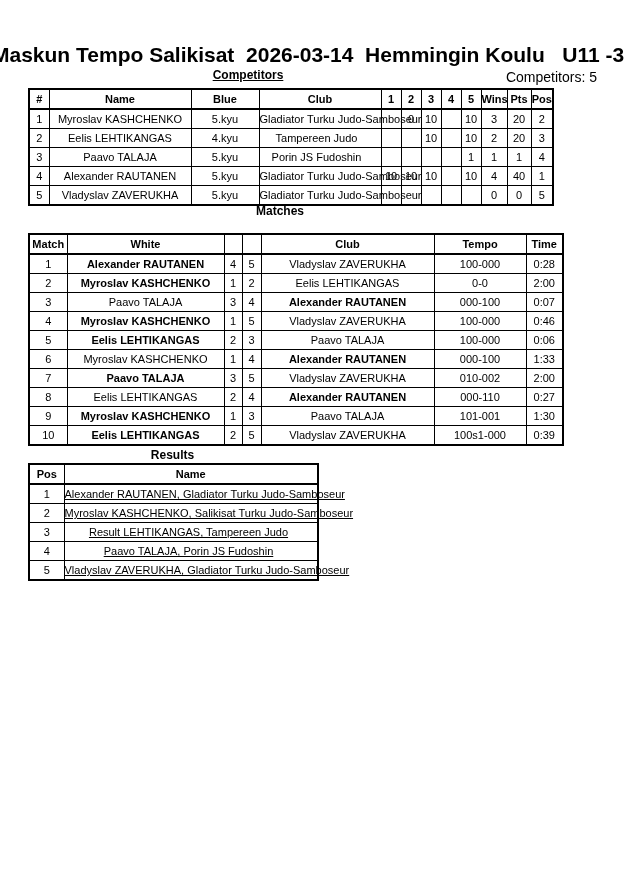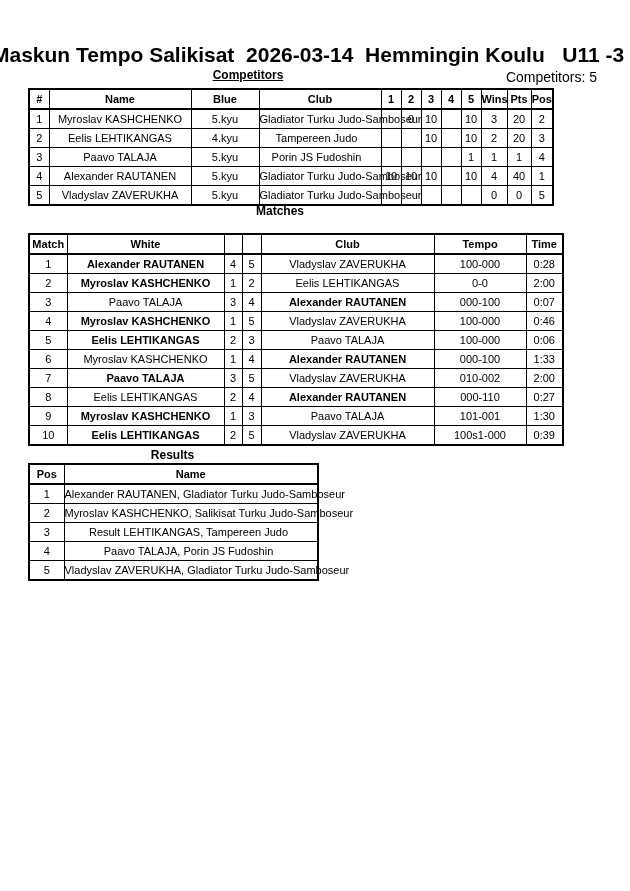--- a/index.html
+++ b/index.html
@@ -57,21 +57,21 @@
   .tbl th {
     border-bottom: 2px solid #000;
     font-weight: 700;
     text-align: center;
   }
   .c { text-align: center; }
   .l { text-align: center; padding-left: 4px; }
   .thickleft { border-left: 2px solid #000; margin-left: 17px; }
   .ovf { white-space: nowrap; overflow: visible; line-height: 18px; }
   .club  { width: 114px; }
-  .rname { width: 248px; }
+  .rname { width: 248px; text-decoration: underline; }
   .winner { font-weight: 700; }
   #competitors-table { left: 28px; top: 88px;  width: 524px; }
   #matches-table     { left: 28px; top: 233px; width: 534px; }
   #results-table     { left: 28px; top: 463px; width: 289px; }
 </style>
 </head>
 <body>
 
 <div>
 

